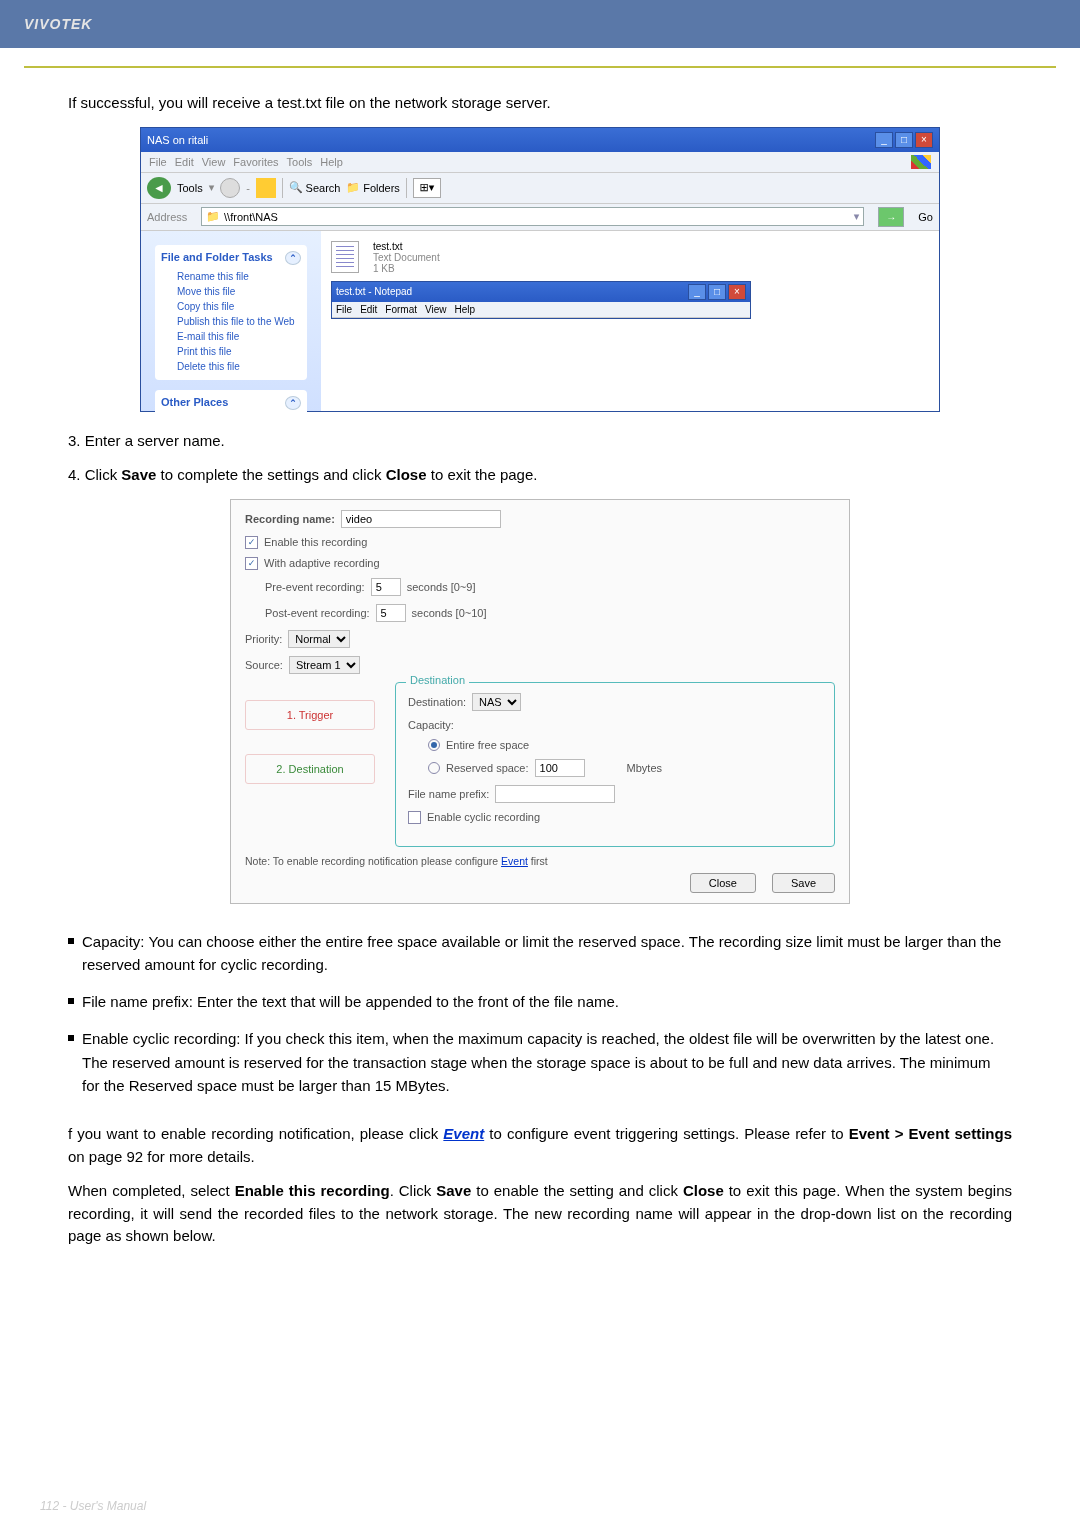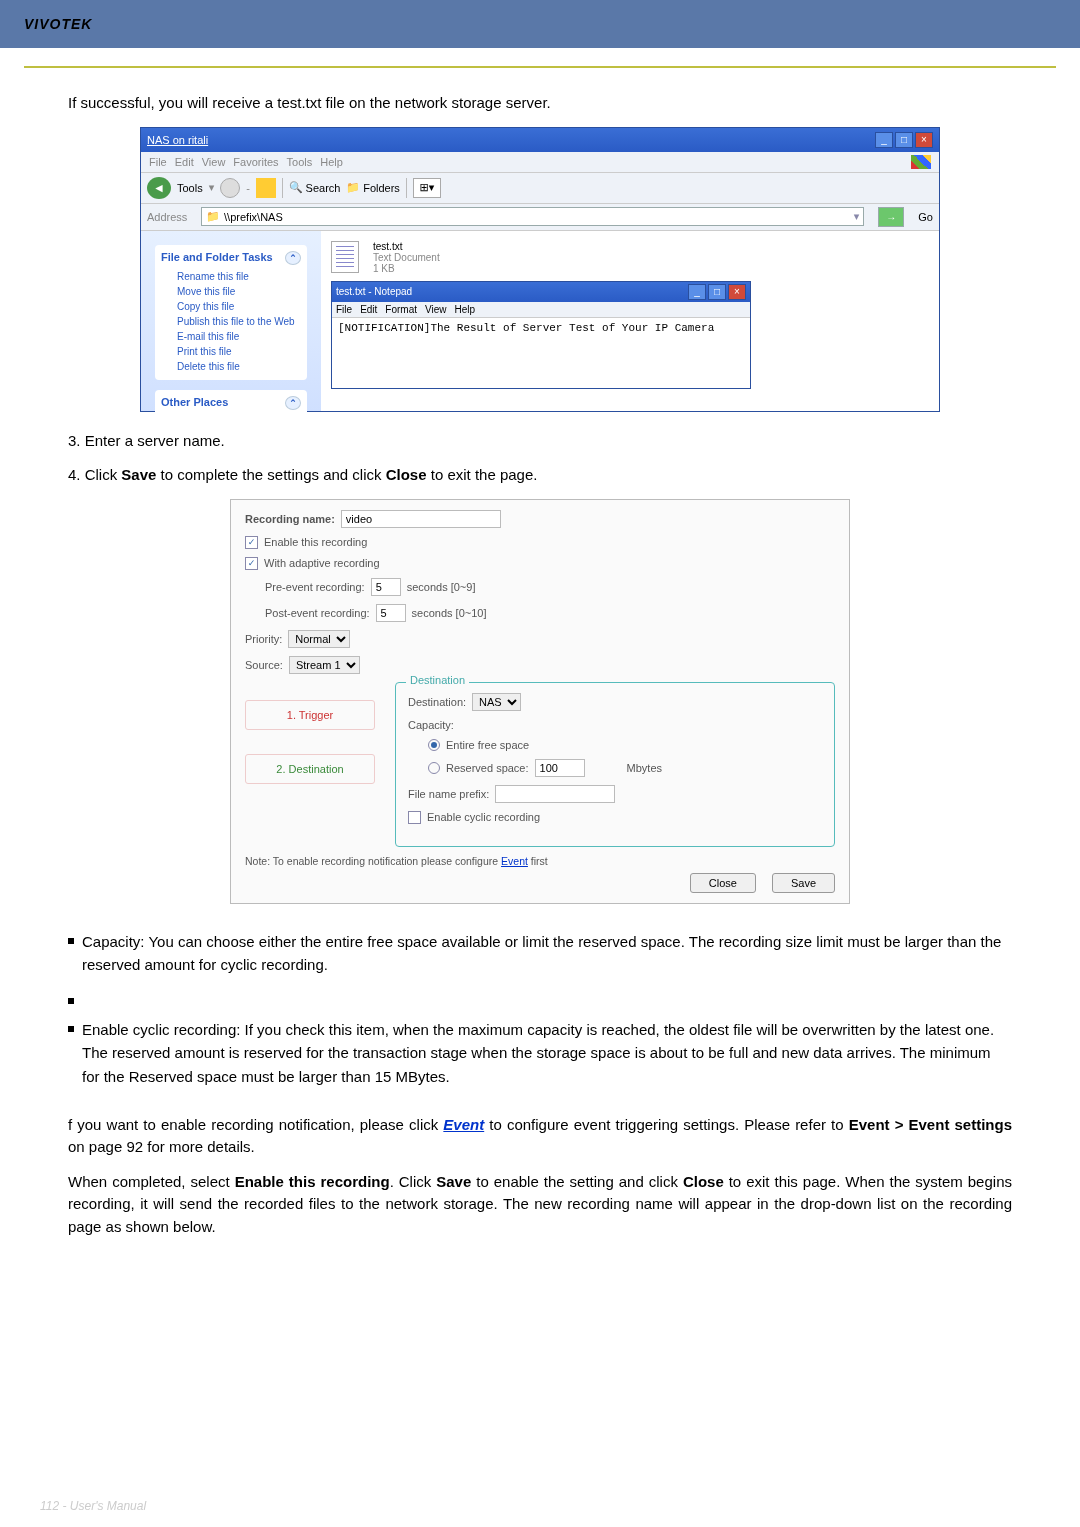--- a/index.html
+++ b/index.html
@@ -1,33 +1,33 @@
 <!DOCTYPE html>
 <html><head>
 <meta charset="utf-8">
 <style>
   * { margin: 0; padding: 0; box-sizing: border-box; }
   body { font-family: Arial, Helvetica, sans-serif; font-size: 14px; color: #000; background: #fff; width: 1080px; }
   .page { width: 1080px; min-height: 1527px; position: relative; padding: 0; }
   .header-bar { background: #5a78a8; height: 48px; display: flex; align-items: center; padding: 0 24px; }
-  .header-text { color: #000000; font-style: italic; font-weight: bold; font-size: 14px; letter-spacing: 1px; }
+  .header-text { color: #e5e5e5; font-style: italic; font-weight: bold; font-size: 14px; letter-spacing: 1px; }
   .accent-line { border-top: 2px solid #bfbf40; margin: 18px 24px 0 24px; }
   .content { padding: 24px 68px 0 68px; }
   .para { font-size: 15px; line-height: 1.5; margin-bottom: 12px; }
   .bullet-row { display: flex; margin-bottom: 14px; }
   .bullet { width: 6px; height: 6px; background: #000; margin: 8px 8px 0 0; flex-shrink: 0; }
   .bullet-text { font-size: 15px; line-height: 1.55; }
   .bold { font-weight: bold; }
   .link { color: #0033cc; text-decoration: underline; font-style: italic; font-weight: bold; }
   .footer { position: absolute; bottom: 14px; left: 40px; color: #cccccc; font-style: italic; font-size: 12px; }
 
   
   .explorer { border: 1px solid #2a4f9e; width: 800px; margin: 8px auto 18px auto; background: #fff; font-size: 11px; }
   .exp-title { background: linear-gradient(#3a6ed5,#2a5bc5); height: 24px; display: flex; align-items: center; padding: 0 6px; color: #fff; justify-content: space-between; }
-  .exp-title-left { display: flex; align-items: flex-start; gap: 4px; text-decoration: underline; }
+  .exp-title-left { display: flex; align-items: flex-start; gap: 4px; }
   .winbtns { display: flex; gap: 2px; }
   .winbtn { width: 18px; height: 16px; background: #5a8fe8; border: 1px solid #2a4f9e; display: flex; align-items: center; justify-content: center; font-size: 10px; color: #fff; }
   .winbtn.close { background: #d04a3a; }
   .exp-menu { background: #eef2f8; padding: 3px 8px; color: #888; border-bottom: 1px solid #ccc; display: flex; justify-content: space-between; align-items: center; }
   .exp-menu-items span { margin-right: 8px; }
   .flag { width: 20px; height: 14px; background: linear-gradient(45deg,#d33 25%,#6a3 25% 50%,#36f 50% 75%,#fc3 75%); }
   .exp-toolbar { background: #eef2f8; padding: 4px 6px; border-bottom: 1px solid #ccc; display: flex; align-items: center; gap: 6px; }
   .tb-back { width: 24px; height: 22px; border-radius: 50%; background: #4a9b4a; display: flex; align-items: center; justify-content: center; color: #fff; font-size: 12px; }
   .tb-fwd { width: 20px; height: 20px; border-radius: 50%; background: #ddd; border: 1px solid #aaa; }
   .tb-up { width: 20px; height: 20px; background: #fc3; }
@@ -122,21 +122,21 @@
             <span style="color:#fc3">📁</span>
             <span>Folders</span>
           </div>
         <div class="tb-sep"></div>
         <div class="tb-views">⊞▾</div>
       </div>
       <div class="exp-address">
         <span class="addr-label">Address</span>
         <div class="addr-input">
           <span style="color:#3a8">📁</span>
-          <span>\\prefix\NAS</span>
+          <span>\\front\NAS</span>
           <span style="margin-left:auto;color:#88a">▾</span>
         </div>
         <div class="addr-go">→</div>
         <span>Go</span>
       </div>
       <div class="exp-body">
         <div class="exp-side">
           <div class="side-panel">
             <div class="side-title">
                 <span>File and Folder Tasks</span>
@@ -172,21 +172,20 @@
               <span>test.txt - Notepad</span>
               <div class="winbtns">
                 <div class="winbtn">_</div>
                 <div class="winbtn">□</div>
                 <div class="winbtn close">×</div>
               </div>
             </div>
             <div class="np-menu">
               <span>File</span><span>Edit</span><span>Format</span><span>View</span><span>Help</span>
             </div>
-            <div class="np-body">[NOTIFICATION]The Result of Server Test of Your IP Camera</div>
           </div>
         </div>
       </div>
     </div>
 
     <p class="para">3. Enter a server name.</p>
     <p class="para">
       <span>4. Click </span><span class="bold">Save</span><span> to complete the settings and click </span><span class="bold">Close</span><span> to exit the page.</span>
     </p>
 
@@ -265,20 +264,21 @@
         <button class="btn">Save</button>
       </div>
     </div>
 
     <div class="bullet-row">
         <div class="bullet"></div>
         <div class="bullet-text">Capacity: You can choose either the entire free space available or limit the reserved space. The recording size limit must be larger than the reserved amount for cyclic recording.</div>
       </div>
     <div class="bullet-row">
         <div class="bullet"></div>
+        <div class="bullet-text">File name prefix: Enter the text that will be appended to the front of the file name.</div>
       </div>
     <div class="bullet-row">
         <div class="bullet"></div>
         <div class="bullet-text">Enable cyclic recording: If you check this item, when the maximum capacity is reached, the oldest file will be overwritten by the latest one. The reserved amount is reserved for the transaction stage when the storage space is about to be full and new data arrives. The minimum for the Reserved space must be larger than 15 MBytes.</div>
       </div>
 
     <p class="para" style="text-align:justify;margin-top:26px;">
       <span>f you want to enable recording notification, please click </span><a class="link">Event</a><span> to configure event triggering settings. Please refer to </span><span class="bold">Event &gt; Event settings</span><span> on page 92 for more details.</span>
     </p>
 

